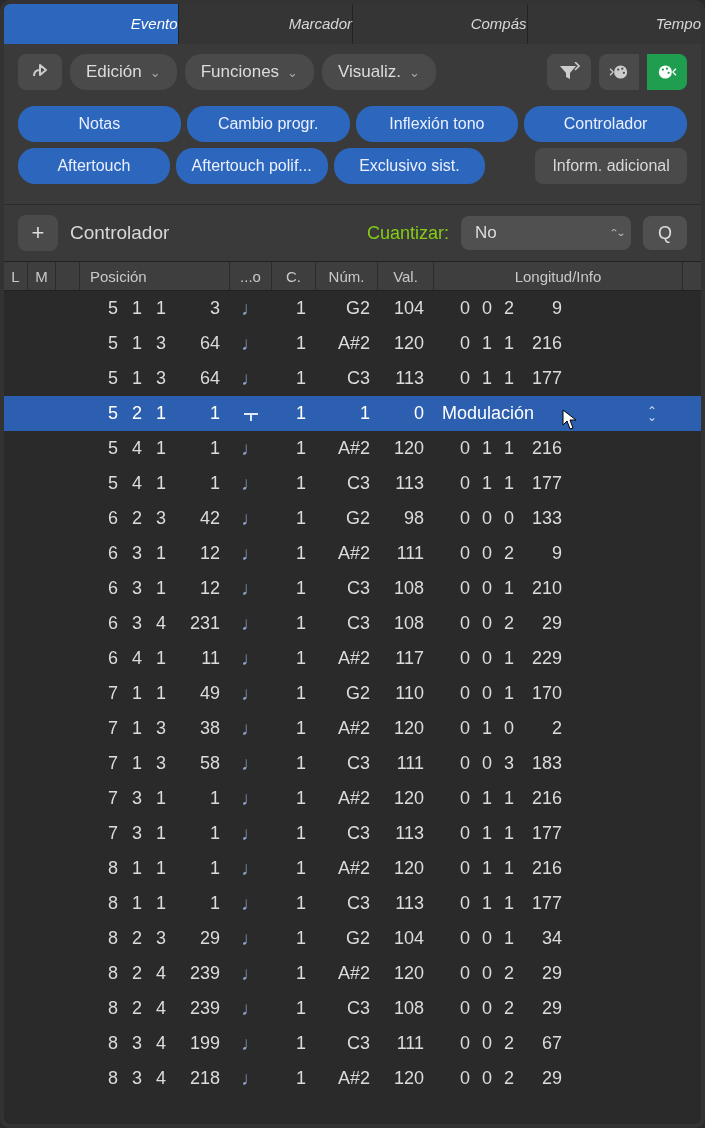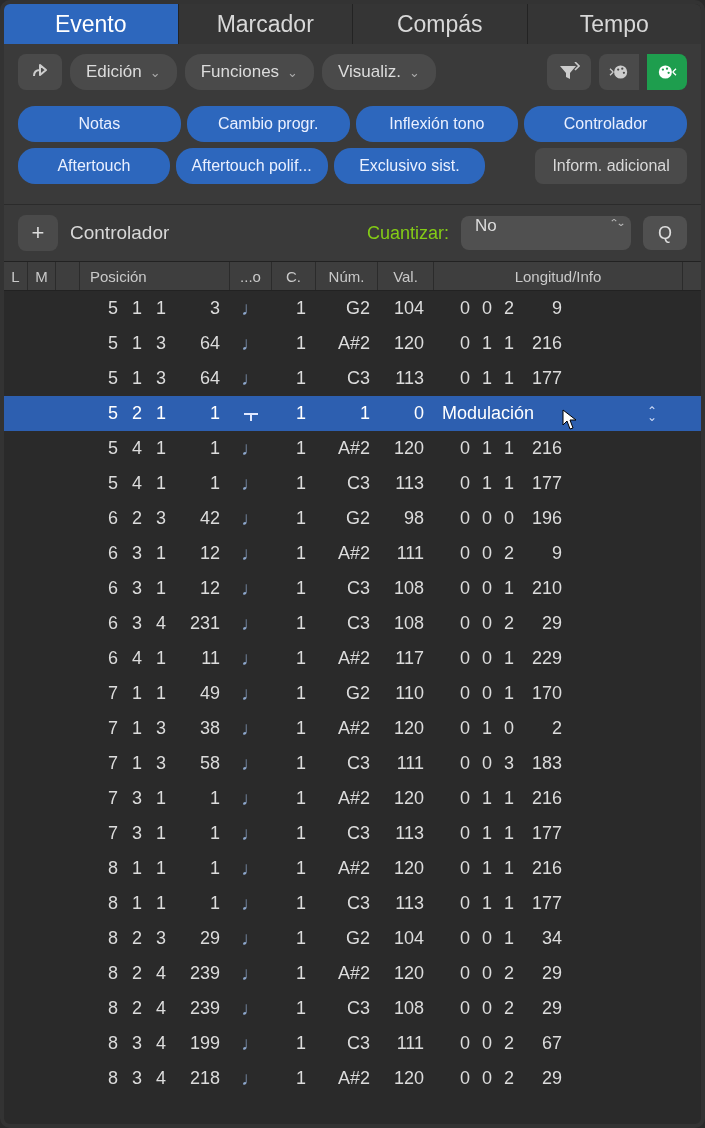--- a/index.html
+++ b/index.html
@@ -10,23 +10,23 @@
     font-family: -apple-system, "Helvetica Neue", Arial, sans-serif;
     color: #ddd;
     font-size: 17px;
     overflow: hidden;
     border: 4px solid #333;
     border-radius: 10px;
   }
   
   .primary-tabs { display: flex; height: 40px; background: #2a2a2a; }
   .primary-tab {
-    flex: 1; text-align: center; line-height: 40px;
-    background: #353535; color: #d8d8d8; font-size: 23px;
-    border-right: 1px solid #232323; cursor: pointer;
+    flex: 1; text-align: right; line-height: 40px;
+    background: #353535; color: #d8d8d8; font-size: 15px;
+    border-right: 1px solid #232323; cursor: pointer; font-style: italic;
   }
   .primary-tab:last-child { border-right: none; }
   .primary-tab.active { background: #2d67bd; color: #fff; }
 
   
   .toolbar {
     display: flex; align-items: center; gap: 8px;
     padding: 10px 14px; background: #3a3a3a;
   }
   .tb-btn {
@@ -61,21 +61,21 @@
   .plus-btn {
     width: 40px; height: 36px; border-radius: 8px; background: #4a4a4a;
     display: flex; align-items: center; justify-content: center; cursor: pointer;
     font-size: 22px; color: #ddd;
   }
   .create-label { font-size: 19px; color: #d8d8d8; }
   .spacer { flex: 1; }
   .cuant-label { font-size: 18px; color: #84cc16; }
   .cuant-select {
     height: 34px; min-width: 170px; padding: 0 30px 0 14px; border-radius: 8px;
-    background: #505050; color: #ddd; display: flex; align-items: flex-start; position: relative;
+    background: #505050; color: #ddd; display: flex; align-items: center; position: relative;
     cursor: pointer; font-size: 17px;
   }
   .cuant-select::after {
     content: "⌃⌄"; position: absolute; right: 8px; font-size: 12px; color: #bbb;
     transform: scaleY(0.8); letter-spacing: -3px;
   }
   .q-btn {
     width: 44px; height: 34px; border-radius: 8px; background: #505050;
     display: flex; align-items: center; justify-content: center; cursor: pointer; font-size: 18px;
   }
@@ -461,21 +461,21 @@
         <span>G2</span>
       </div>
       <div class="td col-val">
         <span>98</span>
       </div>
       <div class="td col-len">
         <div class="len-wrap">
           <span class="len-a">0</span>
           <span class="len-b">0</span>
           <span class="len-c">0</span>
-          <span class="len-d">196</span>
+          <span class="len-d">133</span>
         </div>
       </div>
       <div class="td col-end"></div>
     </div>
     <div class="row">
       <div class="td col-L"></div>
       <div class="td col-M"></div>
       <div class="td col-icon0"></div>
       <div class="td col-pos">
         <div class="pos-wrap">

